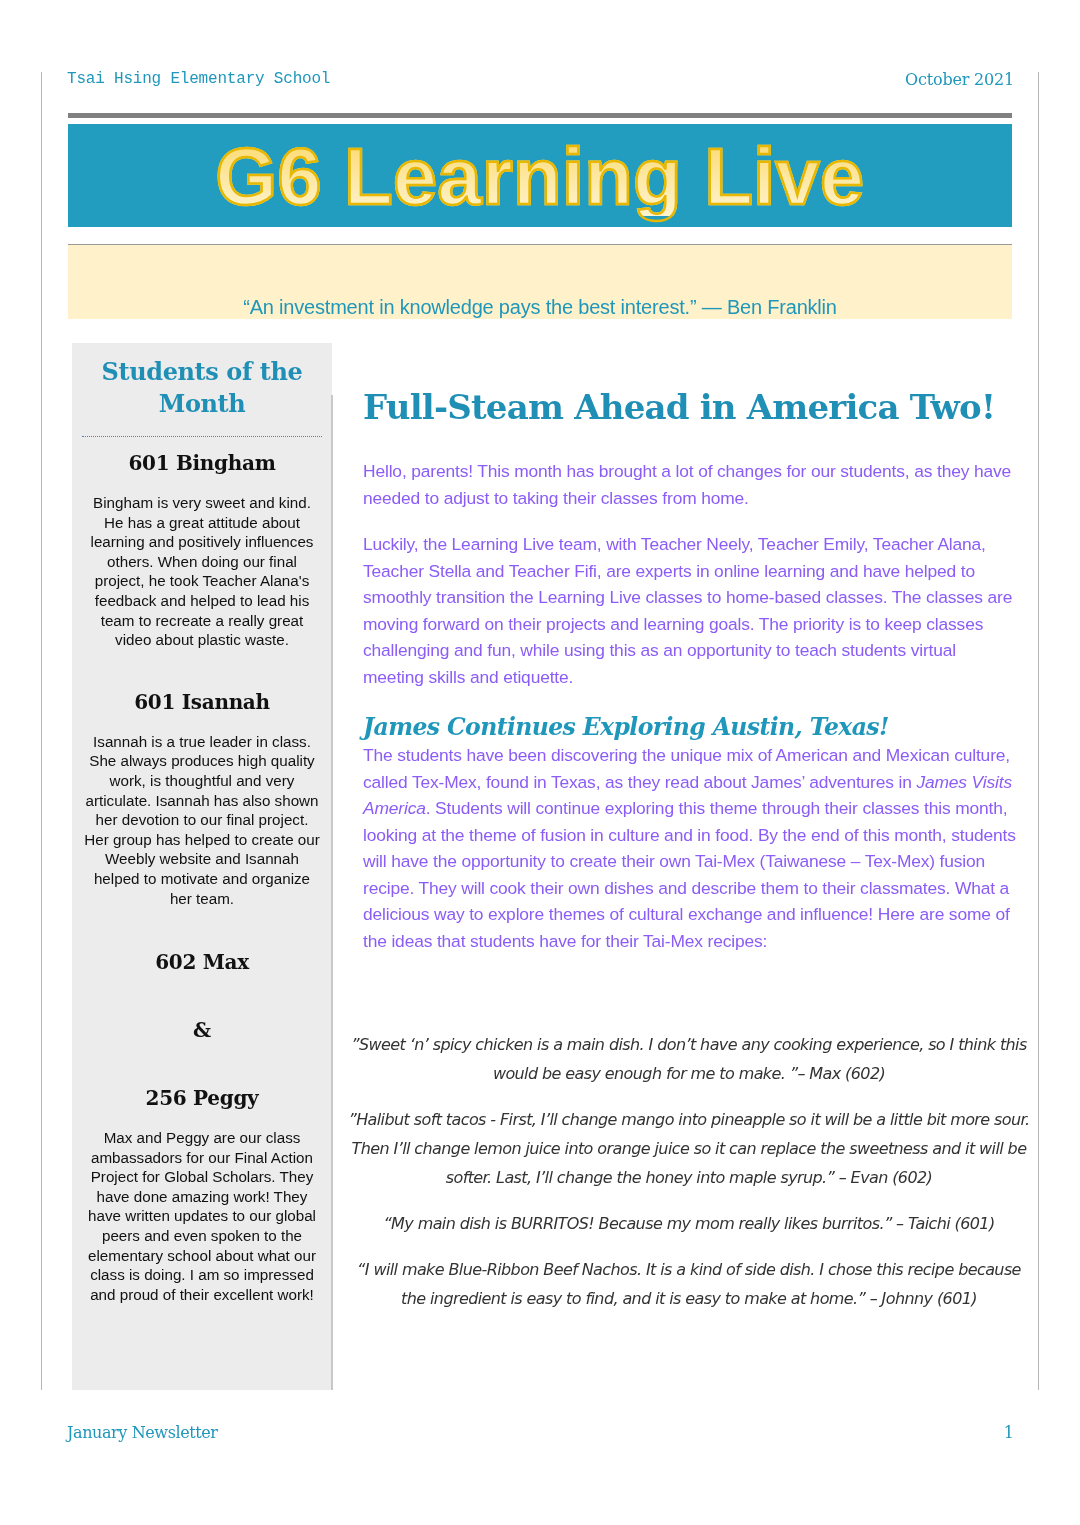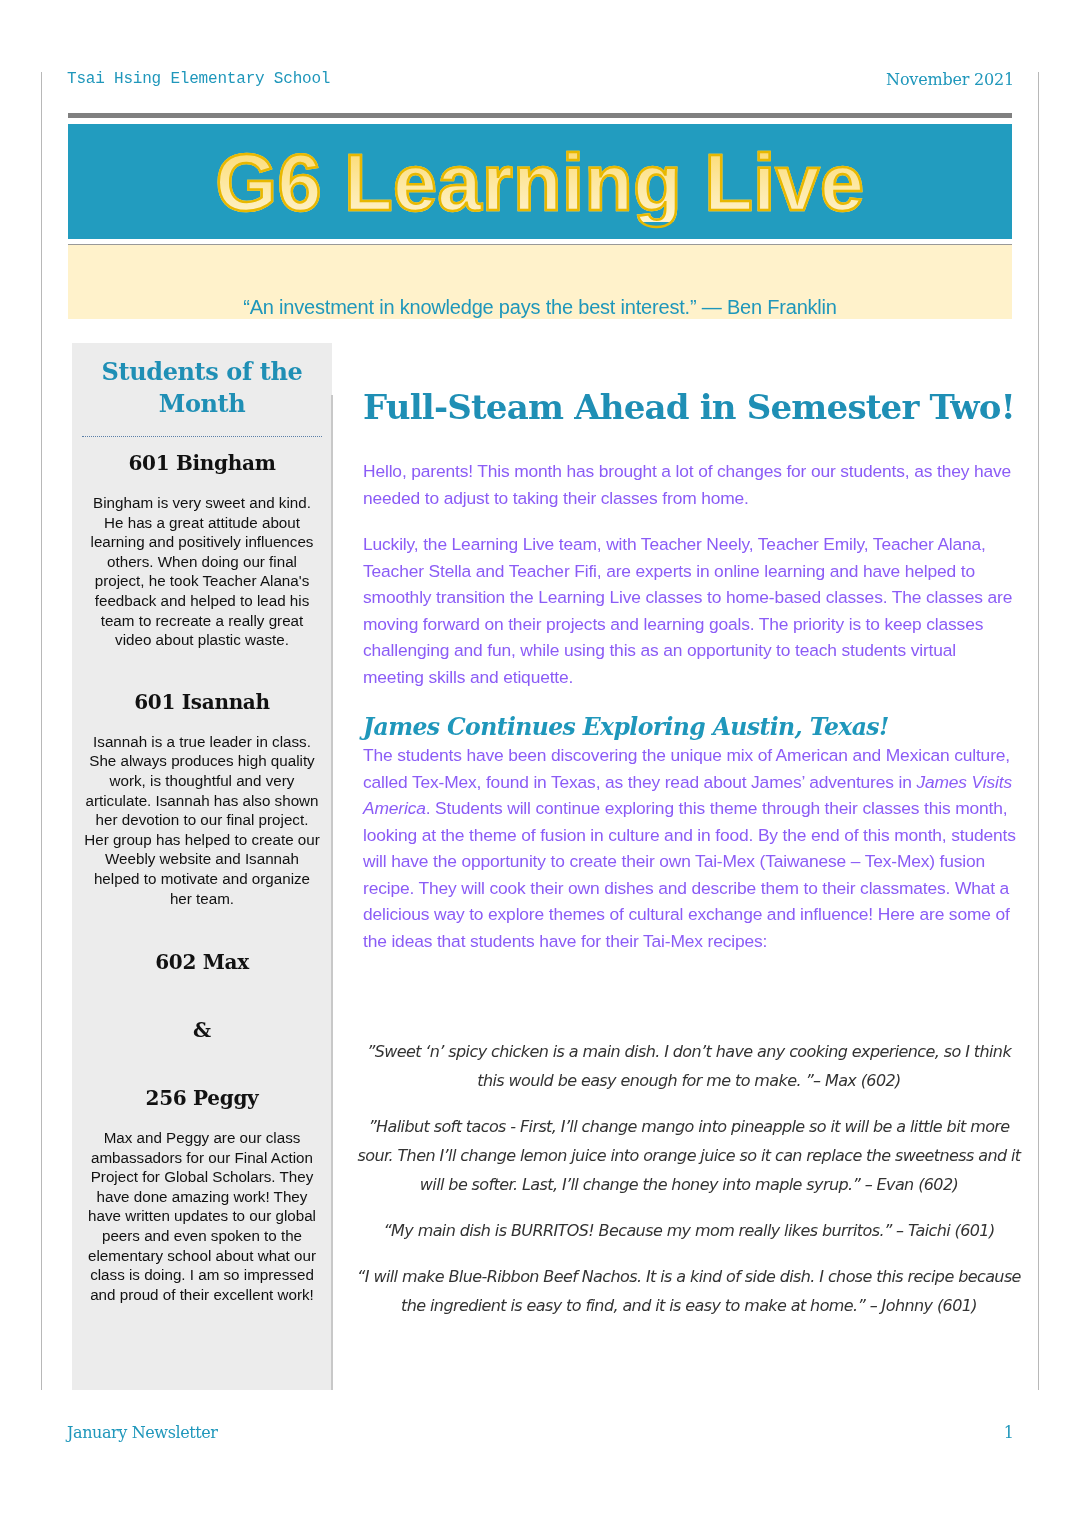--- a/index.html
+++ b/index.html
@@ -6,21 +6,21 @@
   body { width: 1080px; height: 1525px; position: relative; overflow: hidden; font-family: "Liberation Sans", sans-serif; color: #111; }
 
   .page-border-left { position: absolute; left: 41px; top: 72px; width: 1px; height: 1318px; background: #b8b8b8; }
   .page-border-right { position: absolute; left: 1038px; top: 72px; width: 1px; height: 1318px; background: #b8b8b8; }
 
   .header-left { position: absolute; left: 67px; top: 70px; font-family: Liberation Mono, monospace; font-size: 16px; color: #1f97bb; letter-spacing: -0.2px; }
   .header-right { position: absolute; right: 66px; top: 70px; font-family: "DejaVu Serif", serif; font-size: 16px; color: #1f97bb; letter-spacing: -0.2px; }
 
   .top-rule { position: absolute; left: 68px; top: 113px; width: 944px; height: 5px; background: #808080; }
 
-  .banner { position: absolute; left: 68px; top: 124px; width: 944px; height: 115px; background: #229cbf; display: flex; align-items: center; justify-content: center; }
+  .banner { position: absolute; left: 68px; top: 124px; width: 944px; height: 103px; background: #229cbf; display: flex; align-items: center; justify-content: center; }
   .banner-title { font-family: "Liberation Sans", sans-serif; font-weight: 700; font-size: 79px; letter-spacing: 0.5px;
     color: #fde99a;
     background: linear-gradient(180deg, #fcd96b 0%, #fde9a6 55%, #fff3cf 100%);
     -webkit-background-clip: text; background-clip: text; -webkit-text-fill-color: transparent;
     -webkit-text-stroke: 2.5px #e8b800; line-height: 1; margin-top: 2px; }
 
   .quote-box { position: absolute; left: 68px; top: 244px; width: 944px; height: 74px; background: #fff2cb; border-top: 1.5px solid #999; display: flex; align-items: flex-end; justify-content: center; }
   .quote-text { font-family: "Liberation Sans", sans-serif; font-size: 20px; color: #1f97bb; letter-spacing: -0.2px; }
 
   .sidebar { position: absolute; left: 72px; top: 343px; width: 260px; height: 1047px; background: #ececec; text-align: center; }
@@ -39,34 +39,34 @@
 
   .main { position: absolute; left: 363px; top: 384px; width: 660px; }
   .main-title { font-family: "DejaVu Serif", serif; font-weight: 700; font-size: 34px; color: #1f8fb5; letter-spacing: -0.8px; line-height: 46px; margin: 0; white-space: nowrap; }
   .para { font-family: "Liberation Sans", sans-serif; font-size: 17.4px; line-height: 26.5px; color: #8b5cf6; margin: 0; letter-spacing: -0.15px; }
   .p1 { margin-top: 28px; width: 655px; }
   .p2 { margin-top: 20px; width: 655px; }
   .sub-title { font-family: "DejaVu Serif", serif; font-style: italic; font-size: 23.5px; color: #1f97bb; line-height: 30px; margin: 22px 0 0 0; letter-spacing: -0.6px; }
   .p3 { margin-top: 0; width: 655px; }
 
   .quotes { position: absolute; left: 348px; top: 1030px; width: 682px; text-align: center; }
-  .recipe-quote { font-family: "DejaVu Sans", sans-serif; font-style: italic; font-weight: 300; font-size: 16px; line-height: 29px; color: #333; margin: 7px; letter-spacing: -0.6px; }
+  .recipe-quote { font-family: "DejaVu Sans", sans-serif; font-style: italic; font-weight: 300; font-size: 16px; line-height: 29px; color: #333; margin: 0; letter-spacing: -0.6px; }
   .q2, .q3, .q4 { margin-top: 17px; }
 
   .footer-left { position: absolute; left: 67px; top: 1423px; font-family: "DejaVu Serif", serif; font-size: 16px; color: #1f97bb; letter-spacing: -0.4px; }
   .footer-right { position: absolute; right: 66px; top: 1423px; font-family: "DejaVu Serif", serif; font-size: 16px; color: #1f97bb; }
 </style>
 </head>
 <body>
 
 <div class="page-border-left"></div>
 <div class="page-border-right"></div>
 
 <div class="header-left">Tsai Hsing Elementary School</div>
-<div class="header-right">November 2021</div>
+<div class="header-right">October 2021</div>
 
 <div class="top-rule"></div>
 
 <div class="banner">
   <div class="banner-title">G6 Learning Live</div>
 </div>
 
 <div class="quote-box">
   <div class="quote-text">“An investment in knowledge pays the best interest.” — Ben Franklin</div>
 </div>
@@ -89,21 +89,21 @@
     <div class="student-name">602 Max</div>
     <div class="student-name">&amp;</div>
     <div class="student-name">256 Peggy</div>
     <div class="student-desc">Max and Peggy are our class ambassadors for our Final Action Project for Global Scholars. They have done amazing work! They have written updates to our global peers and even spoken to the elementary school about what our class is doing. I am so impressed and proud of their excellent work!</div>
   </div>
 </aside>
 
 <div class="col-divider"></div>
 
 <main class="main">
-  <h1 class="main-title">Full-Steam Ahead in Semester Two!</h1>
+  <h1 class="main-title">Full-Steam Ahead in America Two!</h1>
   <p class="para p1">Hello, parents!  This month has brought a lot of changes for our students, as they have needed to adjust to taking their classes from home.</p>
   <p class="para p2">Luckily, the Learning Live team, with Teacher Neely, Teacher Emily, Teacher Alana, Teacher Stella and Teacher Fifi, are experts in online learning and have helped to smoothly transition the Learning Live classes to home-based classes. The classes are moving forward on their projects and learning goals.  The priority is to keep classes challenging and fun, while using this as an opportunity to teach students virtual meeting skills and etiquette.</p>
   <h2 class="sub-title">James Continues Exploring Austin, Texas!</h2>
   <p class="para p3"><span>The students have been discovering the unique mix of American and Mexican culture, called Tex-Mex, found in Texas, as they read about James’ adventures in </span><em>James Visits America</em><span>.  Students will continue exploring this theme through their classes this month, looking at the theme of fusion in culture and in food.  By the end of this month, students will have the opportunity to create their own Tai-Mex (Taiwanese – Tex-Mex) fusion recipe.  They will cook their own dishes and describe them to their classmates. What a delicious way to explore themes of cultural exchange and influence!  Here are some of the ideas that students have for their Tai-Mex recipes:</span></p>
 </main>
 
 <section class="quotes">
   <p class="recipe-quote q1">”Sweet ‘n’ spicy chicken is a main dish.  I don’t have any cooking experience, so I think this would be easy enough for me to make. ”– Max (602)</p>
   <p class="recipe-quote q2">”Halibut soft tacos - First, I’ll change mango into pineapple so it will be a little bit more sour. Then I’ll change lemon juice into orange juice so it can replace the sweetness and it will be softer. Last, I’ll change the honey into maple syrup.” – Evan (602)</p>
   <p class="recipe-quote q3">“My main dish is BURRITOS! Because my mom really likes burritos.” – Taichi (601)</p>

